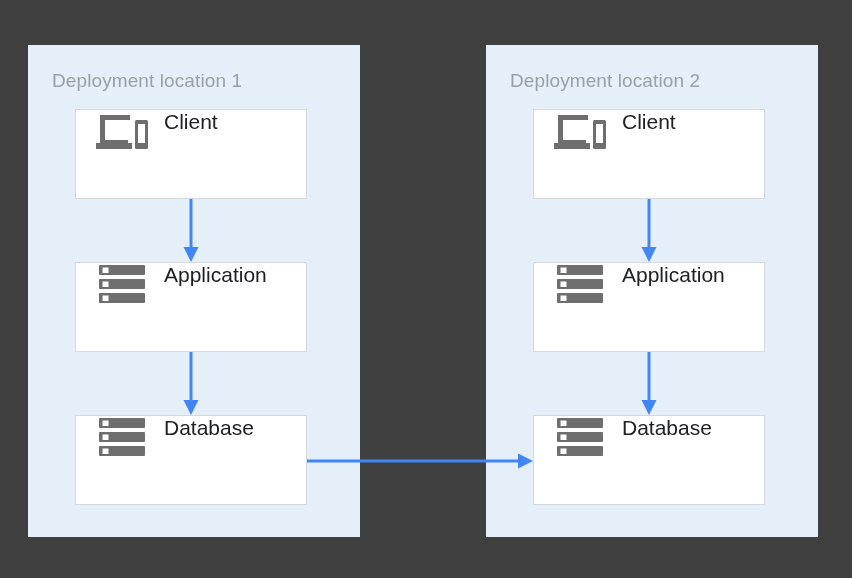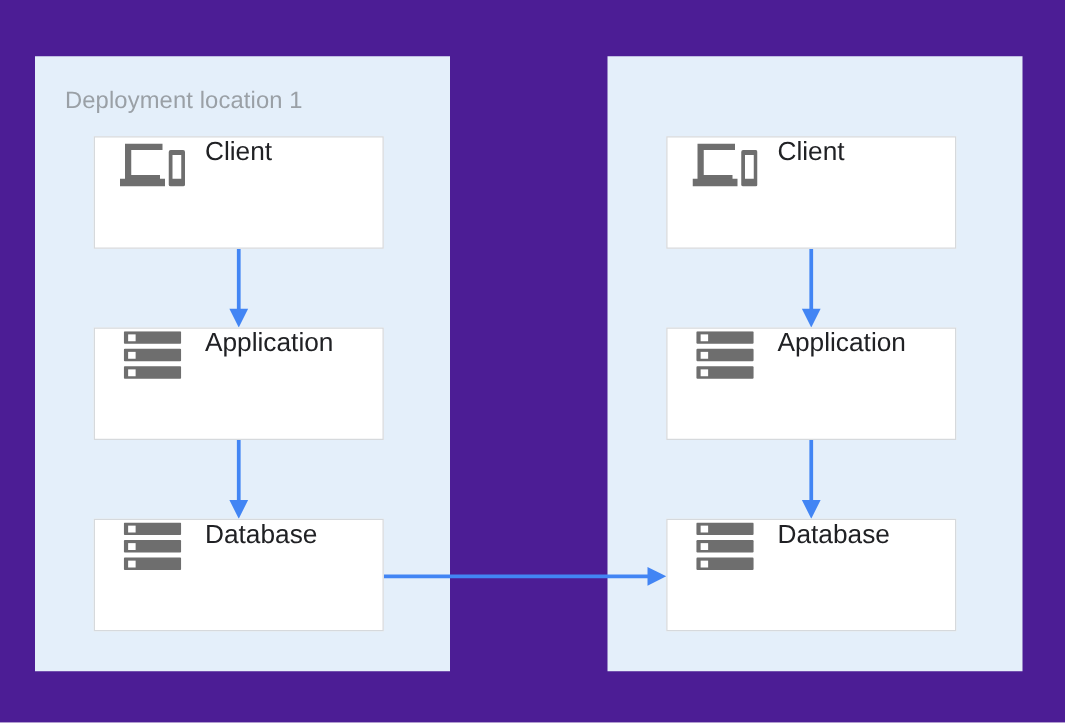--- a/index.html
+++ b/index.html
@@ -4,21 +4,21 @@
 <style>
   html, body {
     margin: 0;
     padding: 0;
     background: #ffffff;
   }
   #canvas {
     position: relative;
     width: 852px;
     height: 578px;
-    background: #4c1d95;
+    background: #404040;
     font-family: "Liberation Sans", sans-serif;
     overflow: hidden;
   }
   .zone {
     position: absolute;
     background: #e4effa;
   }
   .zone-label {
     position: absolute;
     color: #9aa0a6;
@@ -63,20 +63,21 @@
 </style>
 </head>
 <body>
 
 <div id="canvas">
 
   <div class="zone" id="zone-0" style="left: 28px; top: 45px; width: 332px; height: 492px; background: rgb(228, 239, 250);"></div>
   <div class="zone" id="zone-1" style="left: 486px; top: 45px; width: 332px; height: 492px; background: rgb(228, 239, 250);"></div>
 
   <div class="zone-label" id="zone-label-0" style="left: 52px; top: 70px; color: rgb(154, 160, 166);">Deployment location 1</div>
+  <div class="zone-label" id="zone-label-1" style="left: 510px; top: 70px; color: rgb(154, 160, 166);">Deployment location 2</div>
 
   <svg class="edge-svg" id="edges" xmlns="http://www.w3.org/2000/svg">
       <line stroke="#4285f4" stroke-width="3" x1="191" y1="199" x2="191" y2="248"></line>
       <polygon fill="#4285f4" points="183.5,247 198.5,247 191,262"></polygon>
       <line stroke="#4285f4" stroke-width="3" x1="191" y1="352" x2="191" y2="401"></line>
       <polygon fill="#4285f4" points="183.5,400 198.5,400 191,415"></polygon>
       <line stroke="#4285f4" stroke-width="3" x1="649" y1="199" x2="649" y2="248"></line>
       <polygon fill="#4285f4" points="641.5,247 656.5,247 649,262"></polygon>
       <line stroke="#4285f4" stroke-width="3" x1="649" y1="352" x2="649" y2="401"></line>
       <polygon fill="#4285f4" points="641.5,400 656.5,400 649,415"></polygon>

